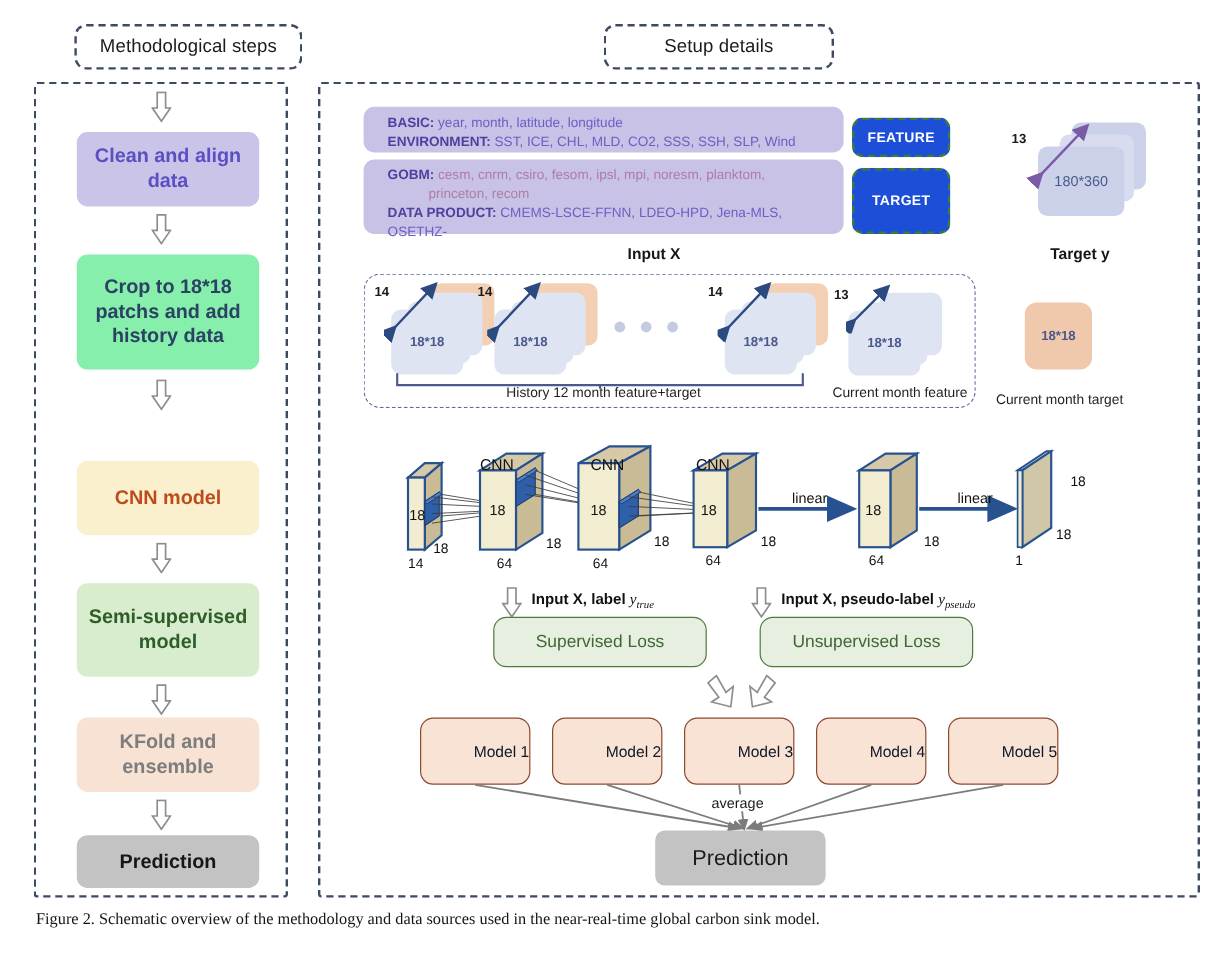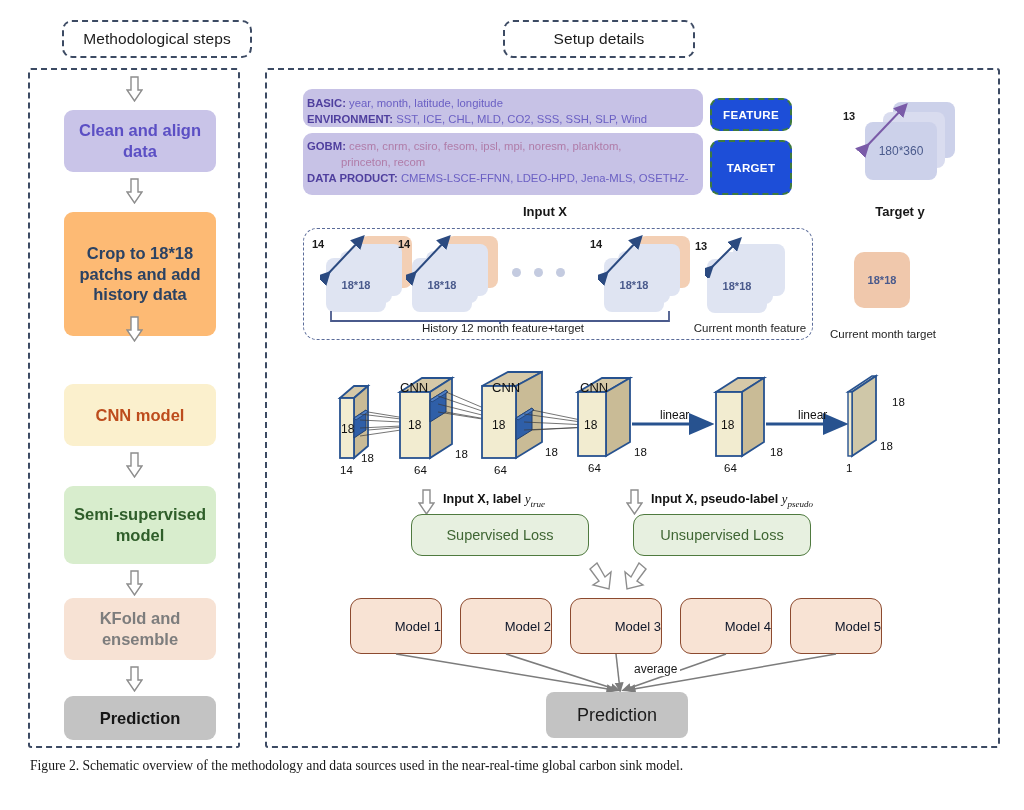--- a/index.html
+++ b/index.html
@@ -48,21 +48,21 @@
   }
 
   
   .darrow { position: absolute; width: 17px; height: 26px; }
 
   
   .txtcard {
     position: absolute;
     background: #c7c2e6;
     border-radius: 9px;
-    padding: 6px 10px 6px 4px;
+    padding: 6px 10px 6px 20px;
     font-size: 11.3px;
     line-height: 1.42;
     color: #6b60c4;
   }
   .txtcard b { color: #4f3f9e; }
   .txtcard .mag { color: #b07ca8; }
 
   .badge {
     position: absolute;
     background: #1d4ed8;
@@ -167,21 +167,21 @@
 </svg>
 
 <div class="flowbox" style="left:64px; top:110px; width:152px; height:62px; background:#c9c4e8; color:#5b4fc4;">
   <span>Clean and align data</span>
 </div>
 
 <svg class="darrow" style="left:126px; top:178px;" viewBox="0 0 17 26">
   <polygon points="5,1 12,1 12,14 16,14 8.5,25 1,14 5,14" fill="#ffffff" stroke="#8d8d8d" stroke-width="1.4"></polygon>
 </svg>
 
-<div class="flowbox" style="left:64px; top:212px; width:152px; height:124px; background:#fdba74; color:#2b4263;">
+<div class="flowbox" style="left:64px; top:212px; width:152px; height:96px; background:#86efac; color:#2b4263;">
   <span>Crop to 18*18 patchs and add history data</span>
 </div>
 
 <svg class="darrow" style="left:126px; top:316px;" viewBox="0 0 17 26">
   <polygon points="5,1 12,1 12,14 16,14 8.5,25 1,14 5,14" fill="#ffffff" stroke="#8d8d8d" stroke-width="1.4"></polygon>
 </svg>
 
 <div class="flowbox" style="left:64px; top:384px; width:152px; height:62px; background:#fbf0cd; color:#bd4c1c;">
   <span>CNN model</span>
 </div>
@@ -493,19 +493,19 @@
       <path d="M0,0.5 L7,3.5 L0,6.5 z" fill="#7c7c7c"></path>
     </marker>
   </defs>
   <line x1="46" y1="2" x2="264" y2="38" stroke="#7c7c7c" stroke-width="1.5" marker-end="url(#greyarrow)"></line>
   <line x1="156" y1="2" x2="268" y2="38" stroke="#7c7c7c" stroke-width="1.5" marker-end="url(#greyarrow)"></line>
   <line x1="266" y1="2" x2="270" y2="38" stroke="#7c7c7c" stroke-width="1.5" marker-end="url(#greyarrow)"></line>
   <line x1="376" y1="2" x2="274" y2="38" stroke="#7c7c7c" stroke-width="1.5" marker-end="url(#greyarrow)"></line>
   <line x1="486" y1="2" x2="278" y2="38" stroke="#7c7c7c" stroke-width="1.5" marker-end="url(#greyarrow)"></line>
 </svg>
 
-<div class="avglbl" style="left:590px; top:662px; background:#fff; padding:0 3px;margin-left:41px;">average</div>
+<div class="avglbl" style="left:590px; top:662px; background:#fff; padding:0 3px;">average</div>
 
 <div class="predbox" style="left:546px; top:692px; width:142px; height:46px;">
   <span>Prediction</span>
 </div>
 
 <div class="caption" style="left:30px; top:758px;font-family:Liberation Serif, serif;">Figure 2. Schematic overview of the methodology and data sources used in the near-real-time global carbon sink model.</div>
 
 </body></html>

